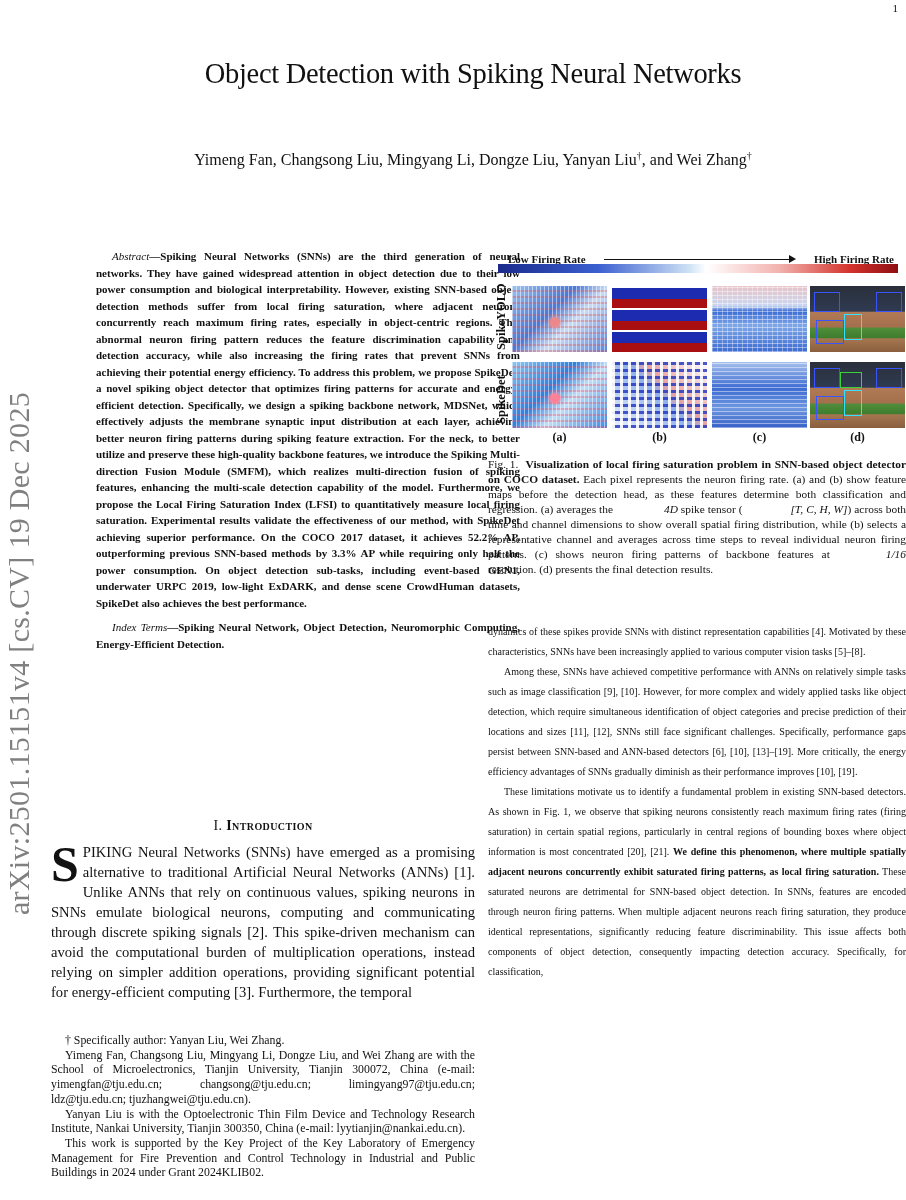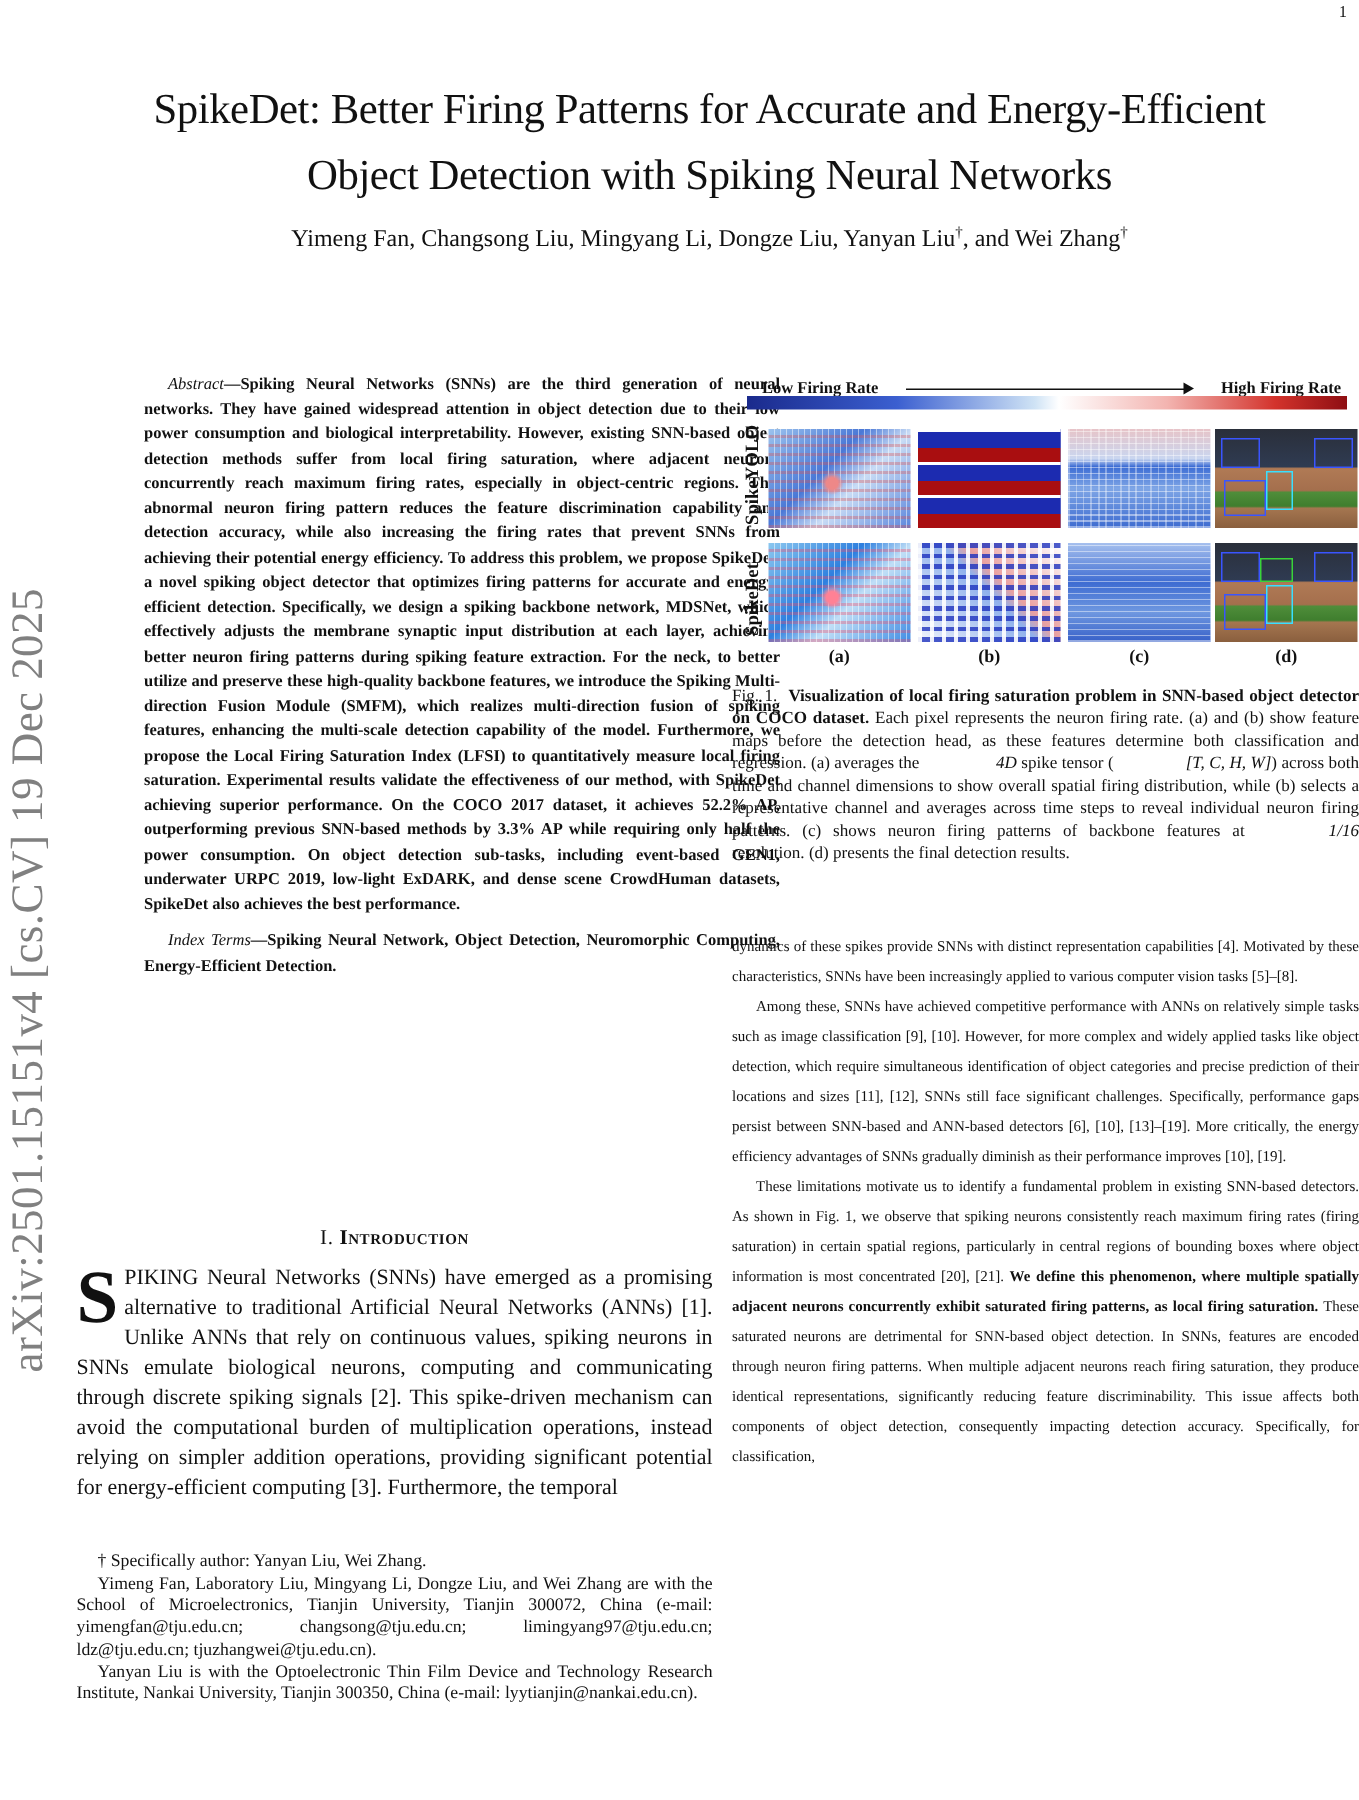--- a/index.html
+++ b/index.html
@@ -68,21 +68,20 @@
   .right-body { top:622px; font-size:10px; line-height:20px; }
   .right-body p { margin:0; }
   .right-body p + p { text-indent:16px; }
 </style>
 </head>
 <body>
 
 <div class="page-num">1</div>
 
 <div class="title">
-  <div>SpikeDet: Better Firing Patterns for Accurate and Energy-Efficient</div>
   <div>Object Detection with Spiking Neural Networks</div>
 </div>
 
 <div class="authors">
   <span>Yimeng Fan, Changsong Liu, Mingyang Li, Dongze Liu, Yanyan Liu</span><sup>†</sup><span>, and Wei Zhang</span><sup>†</sup>
 </div>
 
 <div class="arxiv">arXiv:2501.15151v4  [cs.CV]  19 Dec 2025</div>
 
 <div class="col left abstract">
@@ -95,22 +94,23 @@
   <span class="sc">Introduction</span>
 </div>
 
 <div class="col left intro">
   <span class="dropcap">S</span>
   <p>PIKING Neural Networks (SNNs) have emerged as a promising alternative to traditional Artificial Neural Networks (ANNs) [1]. Unlike ANNs that rely on continuous values, spiking neurons in SNNs emulate biological neurons, computing and communicating through discrete spiking signals [2]. This spike-driven mechanism can avoid the computational burden of multiplication operations, instead relying on simpler addition operations, providing significant potential for energy-efficient computing [3]. Furthermore, the temporal</p>
 </div>
 
 <div class="col left footnotes">
   <p>† Specifically author: Yanyan Liu, Wei Zhang.</p>
-  <p>Yimeng Fan, Laboratory Liu, Mingyang Li, Dongze Liu, and Wei Zhang are with the School of Microelectronics, Tianjin University, Tianjin 300072, China (e-mail: yimengfan@tju.edu.cn; changsong@tju.edu.cn; limingyang97@tju.edu.cn; ldz@tju.edu.cn; tjuzhangwei@tju.edu.cn).</p>
+  <p>Yimeng Fan, Changsong Liu, Mingyang Li, Dongze Liu, and Wei Zhang are with the School of Microelectronics, Tianjin University, Tianjin 300072, China (e-mail: yimengfan@tju.edu.cn; changsong@tju.edu.cn; limingyang97@tju.edu.cn; ldz@tju.edu.cn; tjuzhangwei@tju.edu.cn).</p>
   <p>Yanyan Liu is with the Optoelectronic Thin Film Device and Technology Research Institute, Nankai University, Tianjin 300350, China (e-mail: lyytianjin@nankai.edu.cn).</p>
+  <p>This work is supported by the Key Project of the Key Laboratory of Emergency Management for Fire Prevention and Control Technology in Industrial and Public Buildings in 2024 under Grant 2024KLIB02.</p>
 </div>
 
 <div class="fig">
   <div class="fig-legend">
     <span class="lo">Low Firing Rate</span>
     <span class="arrow"></span>
     <span class="hi">High Firing Rate</span>
   </div>
   <div class="colorbar"></div>
 

